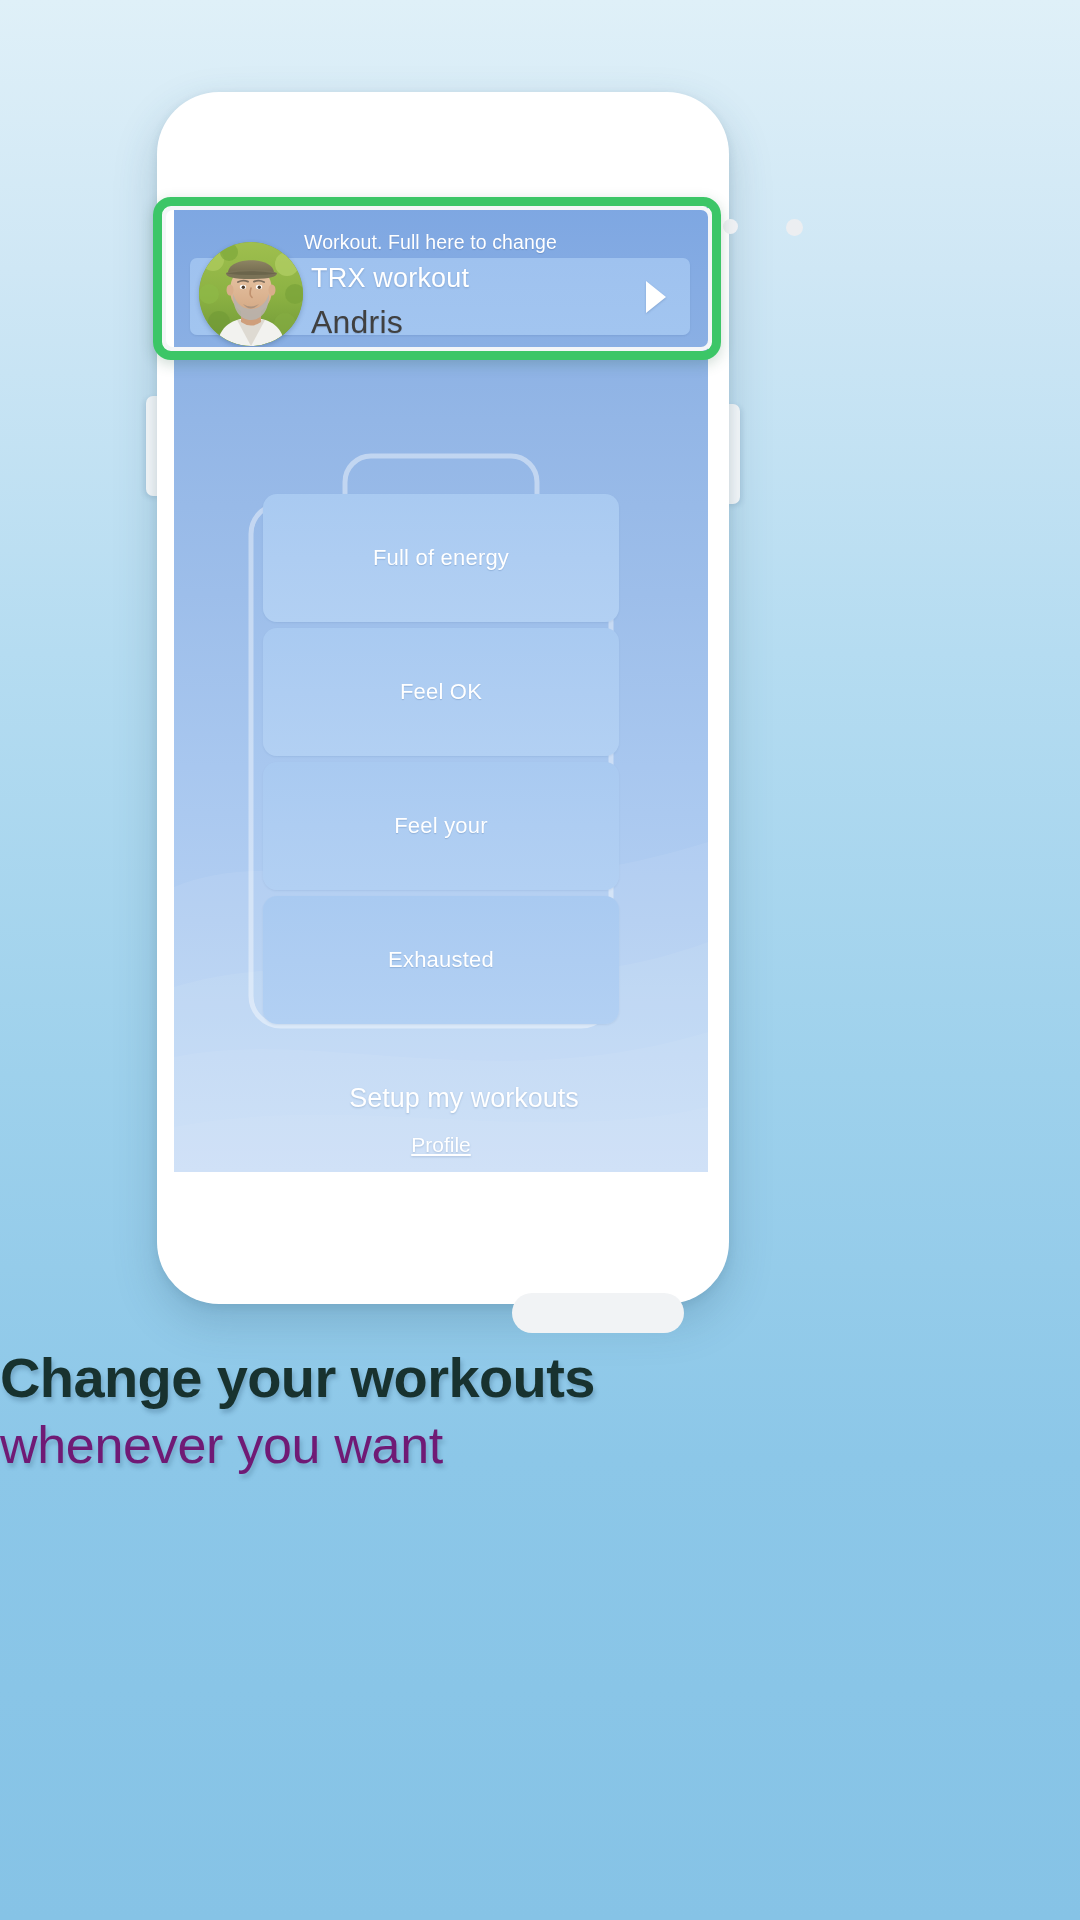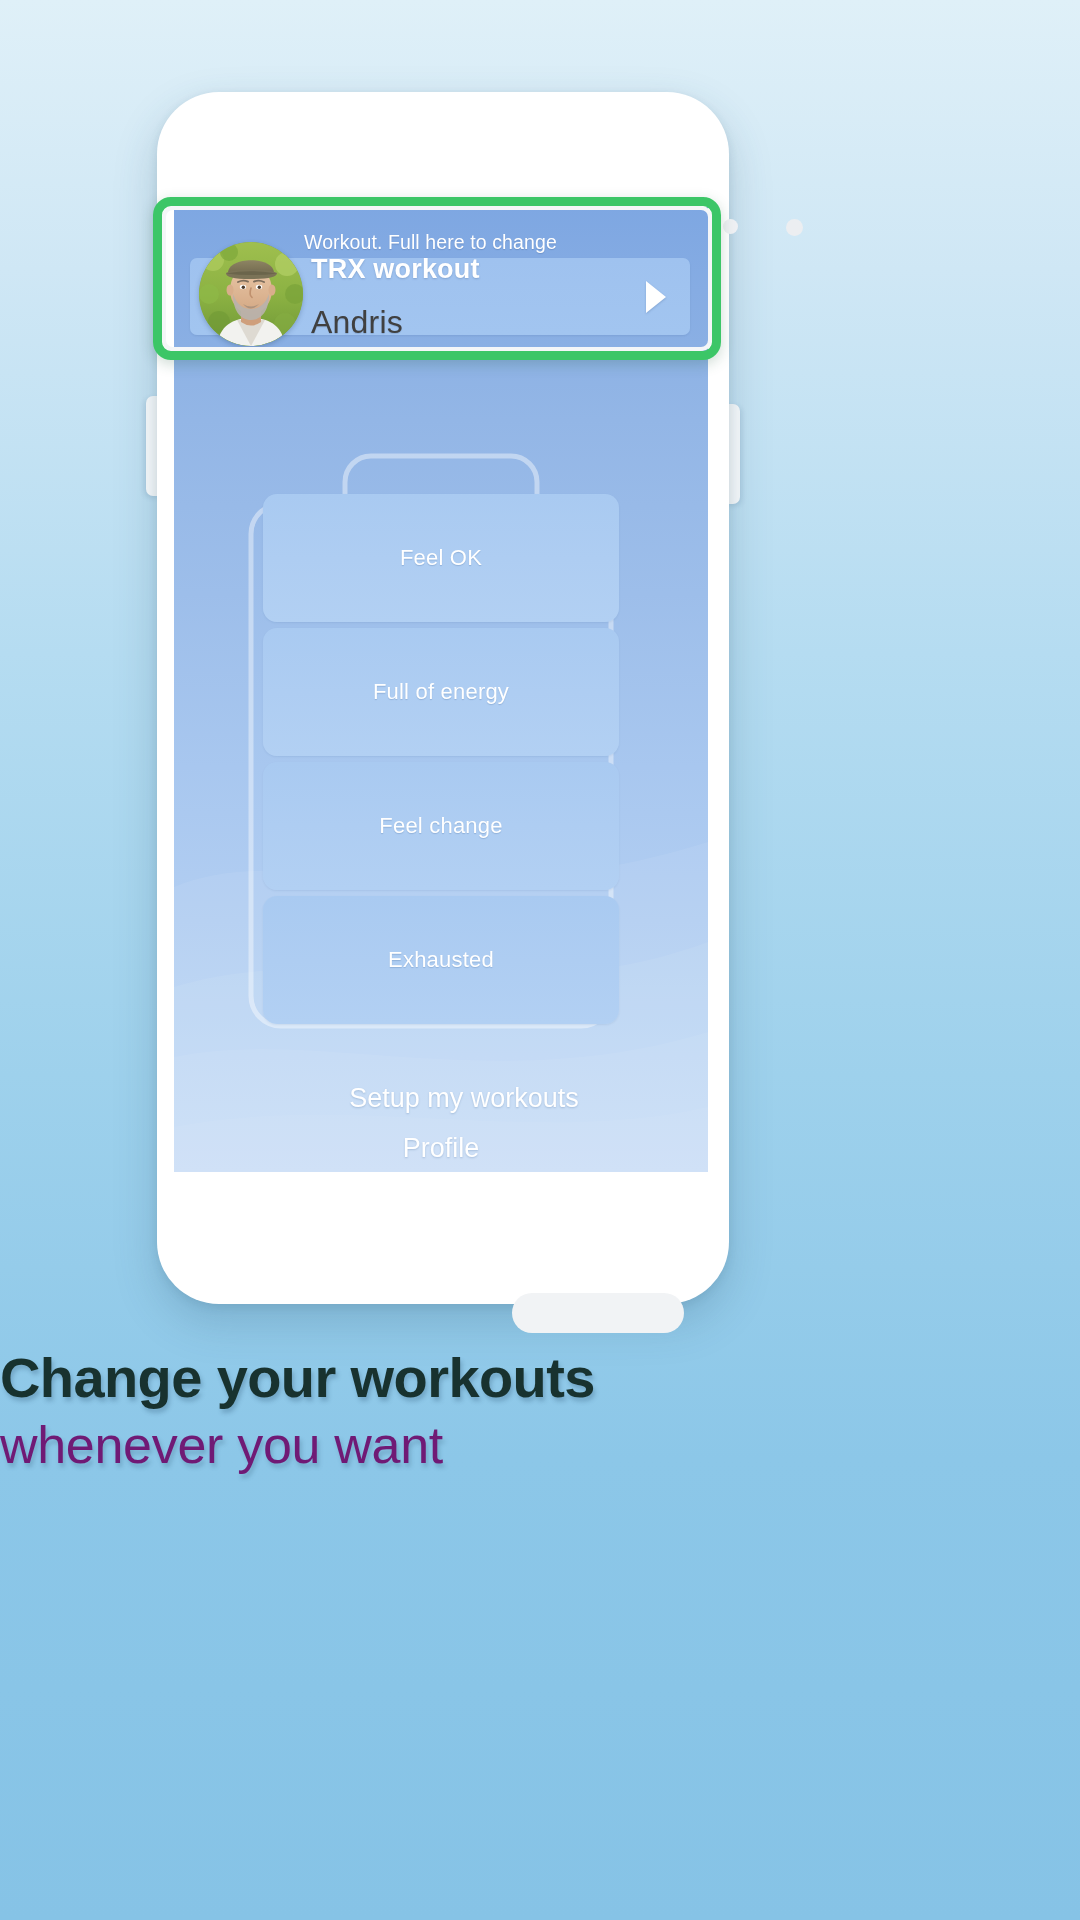--- a/index.html
+++ b/index.html
@@ -61,22 +61,22 @@
     font-size:19.5px;color:#ffffff;letter-spacing:.1px;
     text-shadow:0 1px 1px rgba(40,70,120,.22);
   }
   .sel-panel{
     position:absolute;left:190px;top:258px;width:500px;height:77px;
     background:linear-gradient(180deg,#9fc2ef 0%,#a2c5f0 100%);
     border-radius:7px;
     box-shadow:0 1px 2px rgba(40,70,120,.12);
   }
   .sel-main{
-    position:absolute;left:311px;top:254px;
-    font-size:27px;font-weight:bold;color:#ffffff;letter-spacing:.2px;
+    position:absolute;left:311px;top:263px;
+    font-size:27px;font-weight:normal;color:#ffffff;letter-spacing:.2px;
     text-shadow:0 1px 2px rgba(40,70,120,.25);
   }
   .sel-sub{
     position:absolute;left:311px;top:304px;
     font-size:32px;color:#404040;letter-spacing:.2px;
     text-shadow:0 1px 1px rgba(40,70,120,.2);
   }
   .avatar{
     position:absolute;left:199px;top:242px;width:104px;height:104px;border-radius:50%;
     overflow:hidden;background:#8aa84c;
@@ -165,37 +165,37 @@
   </svg>
 
   <div class="battery" style="left:71px;top:213px;">
     <svg width="392" height="612" viewBox="0 0 392 612">
       <path d="M126,36 h140 a26,26 0 0 1 26,26 v22 h44 a30,30 0 0 1 30,30 v462 a30,30 0 0 1 -30,30 h-300 a30,30 0 0 1 -30,-30 v-462 a30,30 0 0 1 30,-30 h64 v-22 a26,26 0 0 1 26,-26 z" fill="none" stroke="#ffffff" stroke-opacity="0.42" stroke-width="5"></path>
     </svg>
   </div>
 
   <div class="options" style="left:89px;top:287px;">
     <div class="opt">
+      <span>Full of energy</span>
+    </div>
+    <div class="opt">
       <span>Feel OK</span>
     </div>
     <div class="opt">
-      <span>Full of energy</span>
-    </div>
-    <div class="opt">
-      <span>Feel change</span>
+      <span>Feel your</span>
     </div>
     <div class="opt">
       <span>Exhausted</span>
     </div>
   </div>
 
   <div style="position:absolute;left:0;top:876px;width:534px;text-align:center;font-size:27px;color:#fff;text-shadow:0 1px 2px rgba(50,90,140,.25);padding-left:23px;">
     <span>Setup my workouts</span>
   </div>
-  <div style="position:absolute;left:0;top:926px;width:534px;text-align:center;font-size:27px;color:#fff;text-shadow:0 1px 2px rgba(50,90,140,.25);">
+  <div style="position:absolute;left:0;top:926px;width:534px;text-align:center;font-size:21px;color:#fff;text-shadow:0 1px 2px rgba(50,90,140,.25);text-decoration:underline;">
     <span>Profile</span>
   </div>
 </div>
 
 <div class="selector-wrap"></div>
 
 <div class="sel-panel"></div>
 
 <div class="sel-title">Workout. Full here to change</div>
 

